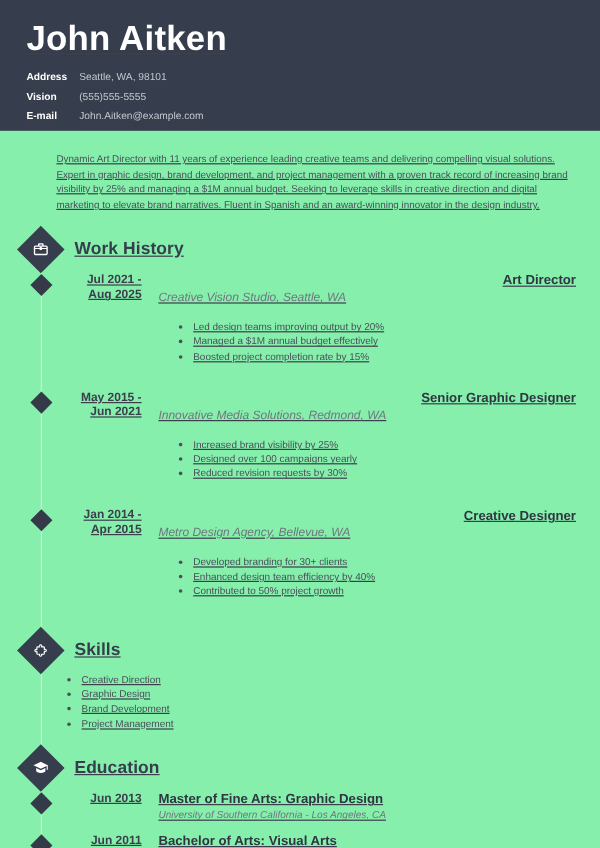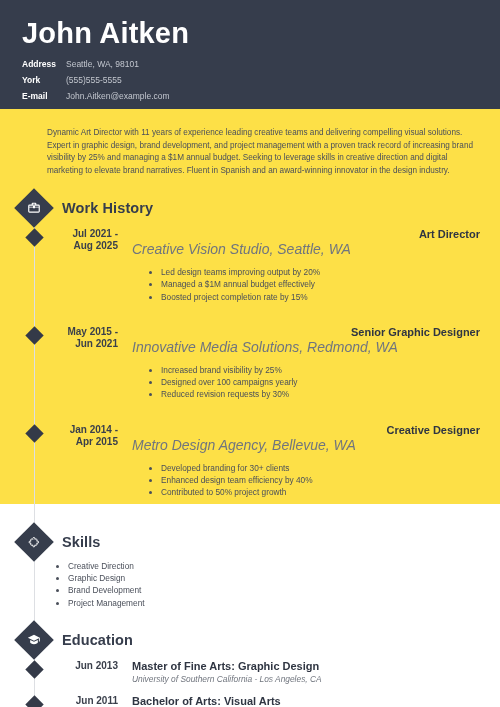--- a/index.html
+++ b/index.html
@@ -10,22 +10,23 @@
     width: 500px;
     height: 707px;
     background: #ffffff;
     font-family: "Liberation Sans", sans-serif;
     color: #3a3f4b;
     overflow: hidden;
   }
   .page {
     position: relative;
     width: 500px;
-    height: 504px;
-    background: #fde047;
+    height: 707px;
+    background: #86efac;
+    text-decoration: underline;
   }
 
   
   .header {
     background: #363d4c;
     height: 109px;
     box-sizing: border-box;
     padding: 16px 22px 0 22px;
   }
   .name {
@@ -146,21 +147,21 @@
   }
   .entry-title {
     font-size: 11px;
     font-weight: bold;
     color: #2f3542;
     line-height: 14px;
     margin-bottom: 2px;
     text-align: right;
   }
   .entry-sub {
-    font-size: 14px;
+    font-size: 10px;
     font-style: italic;
     color: #70757e;
     line-height: 12px;
     margin-bottom: 4px;
   }
   .bullets {
     margin: 12px;
     padding-left: 17px;
     list-style: disc;
   }
@@ -214,21 +215,21 @@
 <div class="page">
 
   <div class="header">
     <div class="name">John Aitken</div>
 
     <div class="contact-row">
       <span class="contact-label">Address</span>
       <span class="contact-value">Seattle, WA, 98101</span>
     </div>
     <div class="contact-row">
-      <span class="contact-label">York</span>
+      <span class="contact-label">Vision</span>
       <span class="contact-value">(555)555-5555</span>
     </div>
     <div class="contact-row">
       <span class="contact-label">E-mail</span>
       <span class="contact-value">John.Aitken@example.com</span>
     </div>
   </div>
 
   <div class="summary">Dynamic Art Director with 11 years of experience leading creative teams and delivering compelling visual solutions. Expert in graphic design, brand development, and project management with a proven track record of increasing brand visibility by 25% and managing a $1M annual budget. Seeking to leverage skills in creative direction and digital marketing to elevate brand narratives. Fluent in Spanish and an award-winning innovator in the design industry.</div>
 

